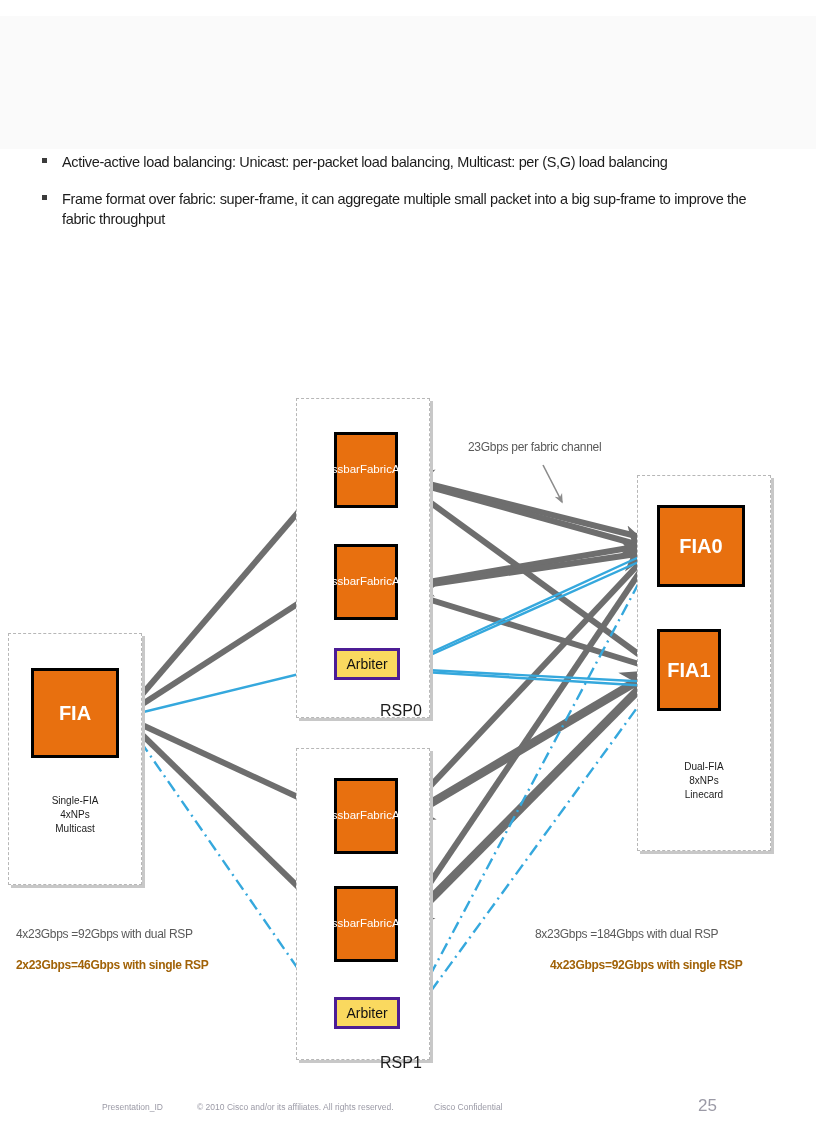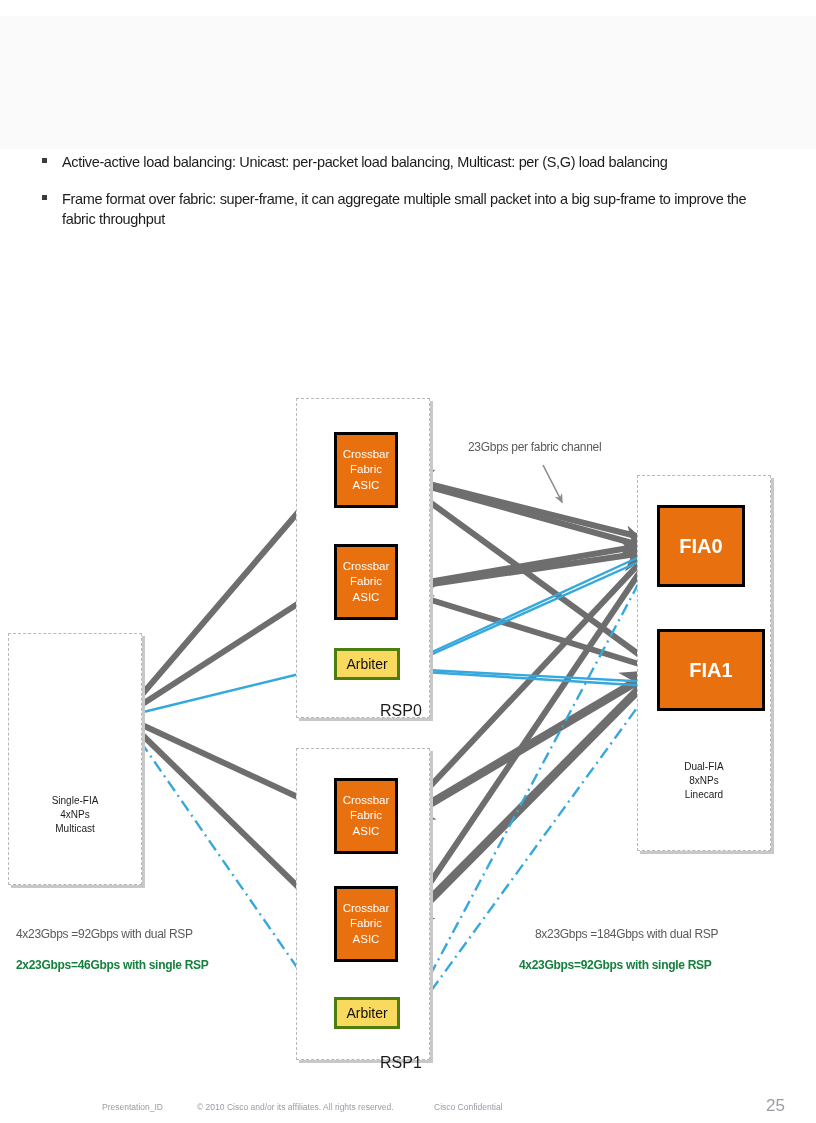--- a/index.html
+++ b/index.html
@@ -93,31 +93,31 @@
   }
 
   .chip {
     position: absolute;
     border: 3px solid #000000;
     background: #e8700f;
     box-sizing: border-box;
     color: #ffffff;
     text-align: center;
     display: flex;
-    flex-direction: column;
+    flex-direction: row;
     justify-content: center;
     align-items: center;
     line-height: 1.32;
   }
   .chip.small-label { font-size: 11.5px; }
   .chip.big-label { font-size: 20px; font-weight: bold; }
 
   .arbiter {
     position: absolute;
-    border: 3px solid #4d7c0f;
+    border: 3px solid #4c1d95;
     background: #fad95f;
     box-sizing: border-box;
     color: #111111;
     font-size: 14px;
     display: flex;
     justify-content: center;
     align-items: center;
   }
 
   .card-caption {
@@ -135,21 +135,21 @@
     color: #1c1c1c;
   }
 
   .annot {
     position: absolute;
     font-size: 12px;
     color: #5a5a5a;
     white-space: nowrap;
     letter-spacing: -0.3px;
   }
-  .annot.bold { font-weight: bold; color: #15803d; }
+  .annot.bold { font-weight: bold; color: #a16207; }
 
   
   .footer {
     position: absolute;
     left: 0;
     top: 1090px;
     width: 816px;
     height: 33px;
   }
   .footer span {
@@ -273,44 +273,47 @@
       <span>Crossbar</span>
       <span>Fabric</span>
       <span>ASIC</span>
     </div>
     <div class="arbiter" style="left:334px; top:617px; width:66px; height:32px;">
       <span>Arbiter</span>
     </div>
     <div class="rsp-label" style="left:380px; top:674px;">RSP1</div>
 
     <div class="card" style="left:8px; top:253px; width:134px; height:252px;"></div>
+    <div class="chip big-label" style="left:31px; top:288px; width:88px; height:90px;">
+      <span>FIA</span>
+    </div>
     <div class="card-caption" style="left:8px; top:414px; width:134px;">Single-FIA
 4xNPs
 Multicast</div>
 
     <div class="card" style="left:637px; top:95px; width:134px; height:376px;"></div>
     <div class="chip big-label" style="left:657px; top:125px; width:88px; height:82px;">
       <span>FIA0</span>
     </div>
-    <div class="chip big-label" style="left:657px; top:249px; width:108px; height:82px;">
+    <div class="chip big-label" style="left:657px; top:249px; width:64px; height:82px;">
       <span>FIA1</span>
     </div>
     <div class="card-caption" style="left:637px; top:380px; width:134px;">Dual-FIA
 8xNPs
 Linecard</div>
 
     <div class="annot" style="left:468px; top:60px;">23Gbps per fabric channel</div>
 
     <div class="annot" style="left:16px; top:547px;">4x23Gbps =92Gbps with dual RSP</div>
     <div class="annot bold" style="left:16px; top:578px;">2x23Gbps=46Gbps with single RSP</div>
 
     <div class="annot" style="left:535px; top:547px;">8x23Gbps =184Gbps with dual RSP</div>
-    <div class="annot bold" style="left:519px; top:578px;">4x23Gbps=92Gbps with single RSP</div>
+    <div class="annot bold" style="left:550px; top:578px;">4x23Gbps=92Gbps with single RSP</div>
   </div>
 
   <div class="footer">
     <span style="left:74px; top:12px;padding-left:28px;">Presentation_ID</span>
     <span style="left:197px; top:12px;">© 2010 Cisco and/or its affiliates. All rights reserved.</span>
     <span style="left:434px; top:12px;">Cisco Confidential</span>
-    <span class="pagenum" style="left:766px; top:6px;">25</span>
+    <span class="pagenum" style="left:698px; top:6px;">25</span>
   </div>
 
 </div>
 
 </body></html>

